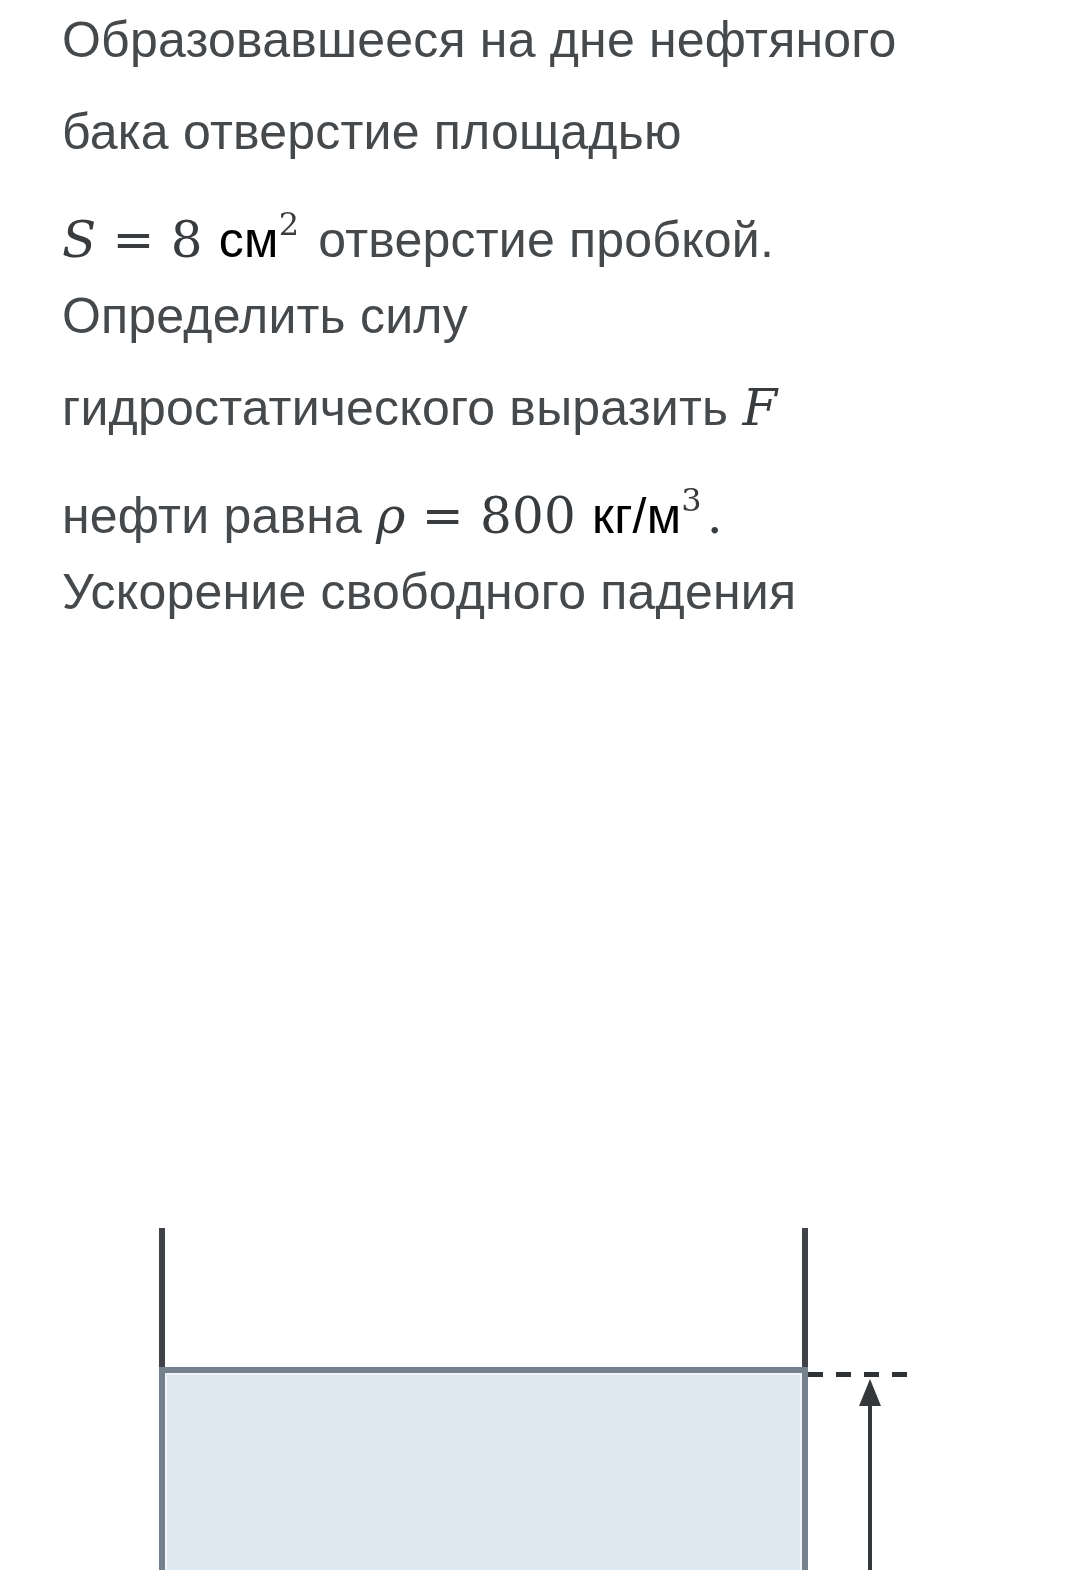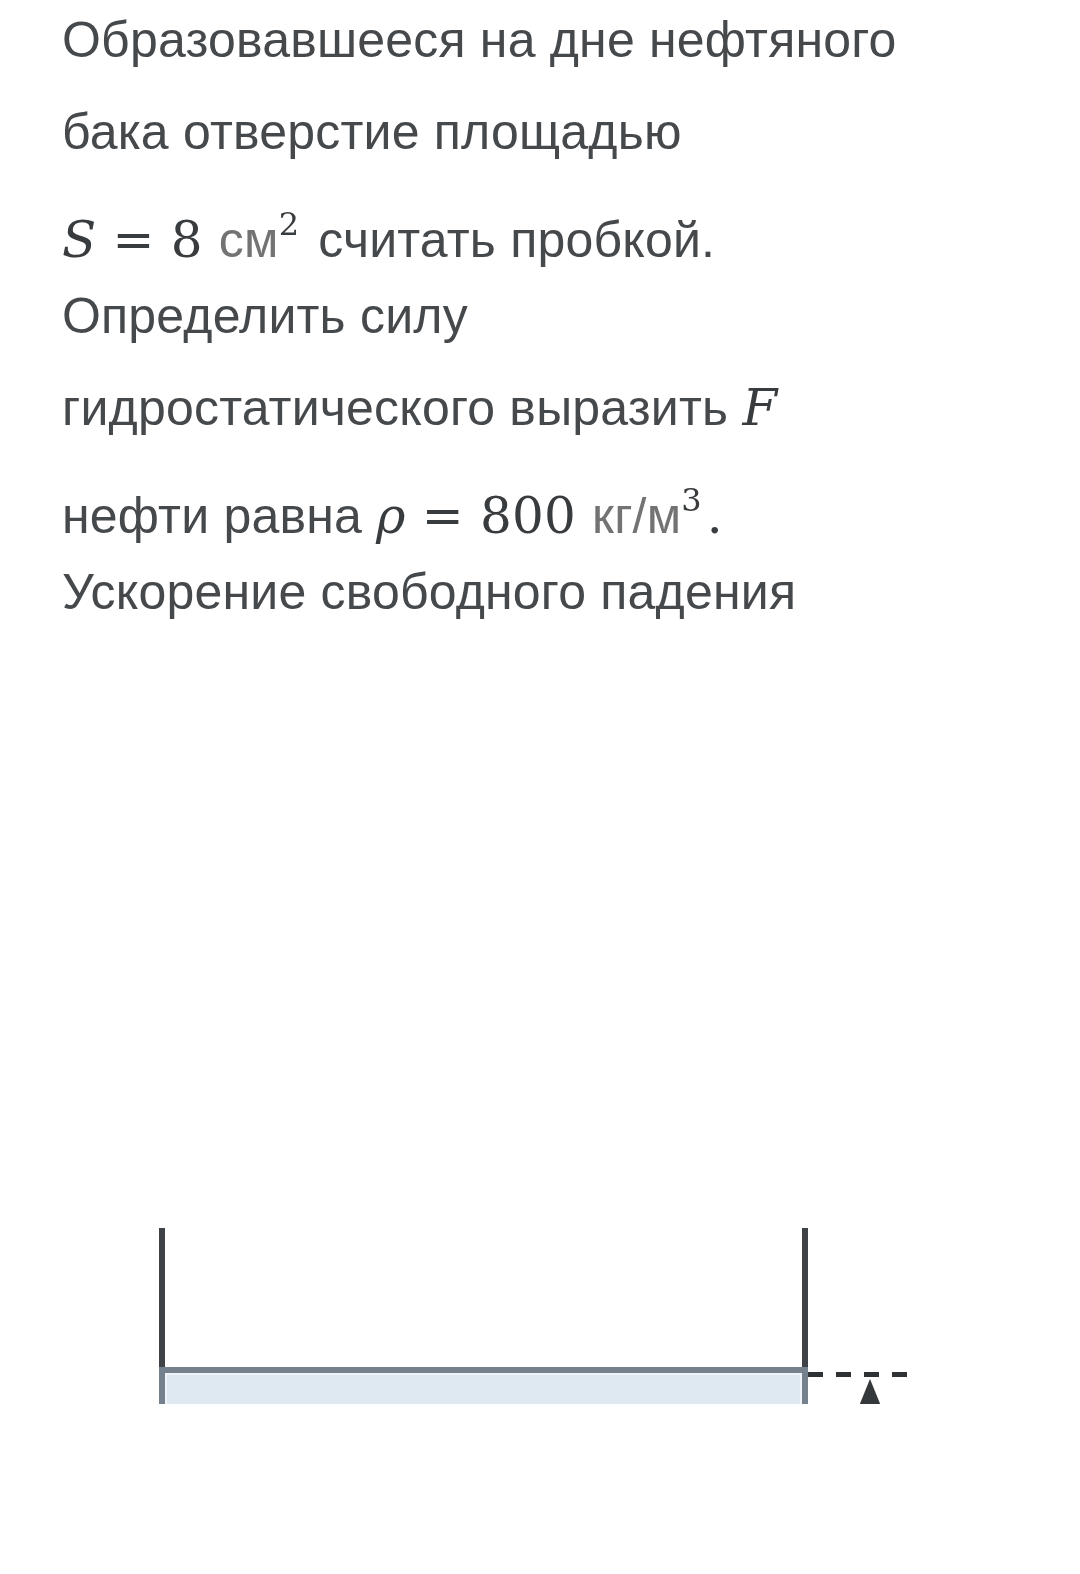--- a/index.html
+++ b/index.html
@@ -1,40 +1,40 @@
 <!DOCTYPE html>
 <html><head>
 <meta charset="utf-8">
 <style>
   html, body { margin: 0; padding: 0; background: #ffffff; }
   .page {
     position: relative;
     width: 1080px;
-    height: 1404px;
+    height: 1570px;
     background: #ffffff;
     overflow: hidden;
     font-family: "Liberation Sans", sans-serif;
   }
 
   
   .problem {
     position: absolute;
     left: 62px;
     top: -6px;
     width: 980px;
   }
   .text-line {
     height: 92px;
     line-height: 92px;
     font-size: 50px;
     white-space: pre;
     letter-spacing: 0.2px;
   }
   .run-text { font-family: "Liberation Sans", sans-serif; color: #46494c; }
-  .run-unit { font-family: "Liberation Sans", sans-serif; color: #737373; }
+  .run-unit { font-family: "Liberation Sans", sans-serif; color: #000000; }
   .run-var  { font-family: "DejaVu Serif", serif; font-style: italic; color: #393c3f; }
   .run-num  { font-family: "DejaVu Serif", serif; color: #393c3f; }
   .run-sup  {
     font-family: "DejaVu Serif", serif; color: #393c3f;
     font-size: 32px; vertical-align: 22px; margin-right: 5px;
   }
 
   
   .diagram { position: absolute; left: 0; top: 0; width: 1080px; height: 1574px; }
 
@@ -82,21 +82,21 @@
   }
 </style>
 </head>
 <body>
 
 <div class="page">
 
   <div class="problem">
       <div class="text-line"><span class="run-text">Образовавшееся на дне нефтяного</span></div>
       <div class="text-line"><span class="run-text">бака отверстие площадью</span></div>
-      <div class="text-line"><span class="run-var">S</span><span class="run-num"> = 8 </span><span class="run-unit">см</span><span class="run-sup">2</span><span class="run-text"> считать пробкой.</span></div>
+      <div class="text-line"><span class="run-var">S</span><span class="run-num"> = 8 </span><span class="run-unit">см</span><span class="run-sup">2</span><span class="run-text"> отверстие пробкой.</span></div>
       <div class="text-line"><span class="run-text">Определить силу</span></div>
       <div class="text-line"><span class="run-text">гидростатического выразить </span><span class="run-var">F</span></div>
       <div class="text-line"><span class="run-text">нефти равна </span><span class="run-var">ρ</span><span class="run-num"> = 800 </span><span class="run-unit">кг/м</span><span class="run-sup">3</span><span class="run-num">.</span></div>
       <div class="text-line"><span class="run-text">Ускорение свободного падения</span></div>
     </div>
 
   <div class="diagram">
     <div class="wall-upper wall-left"></div>
     <div class="wall-upper wall-right"></div>
     <div class="oil-tank"></div>

